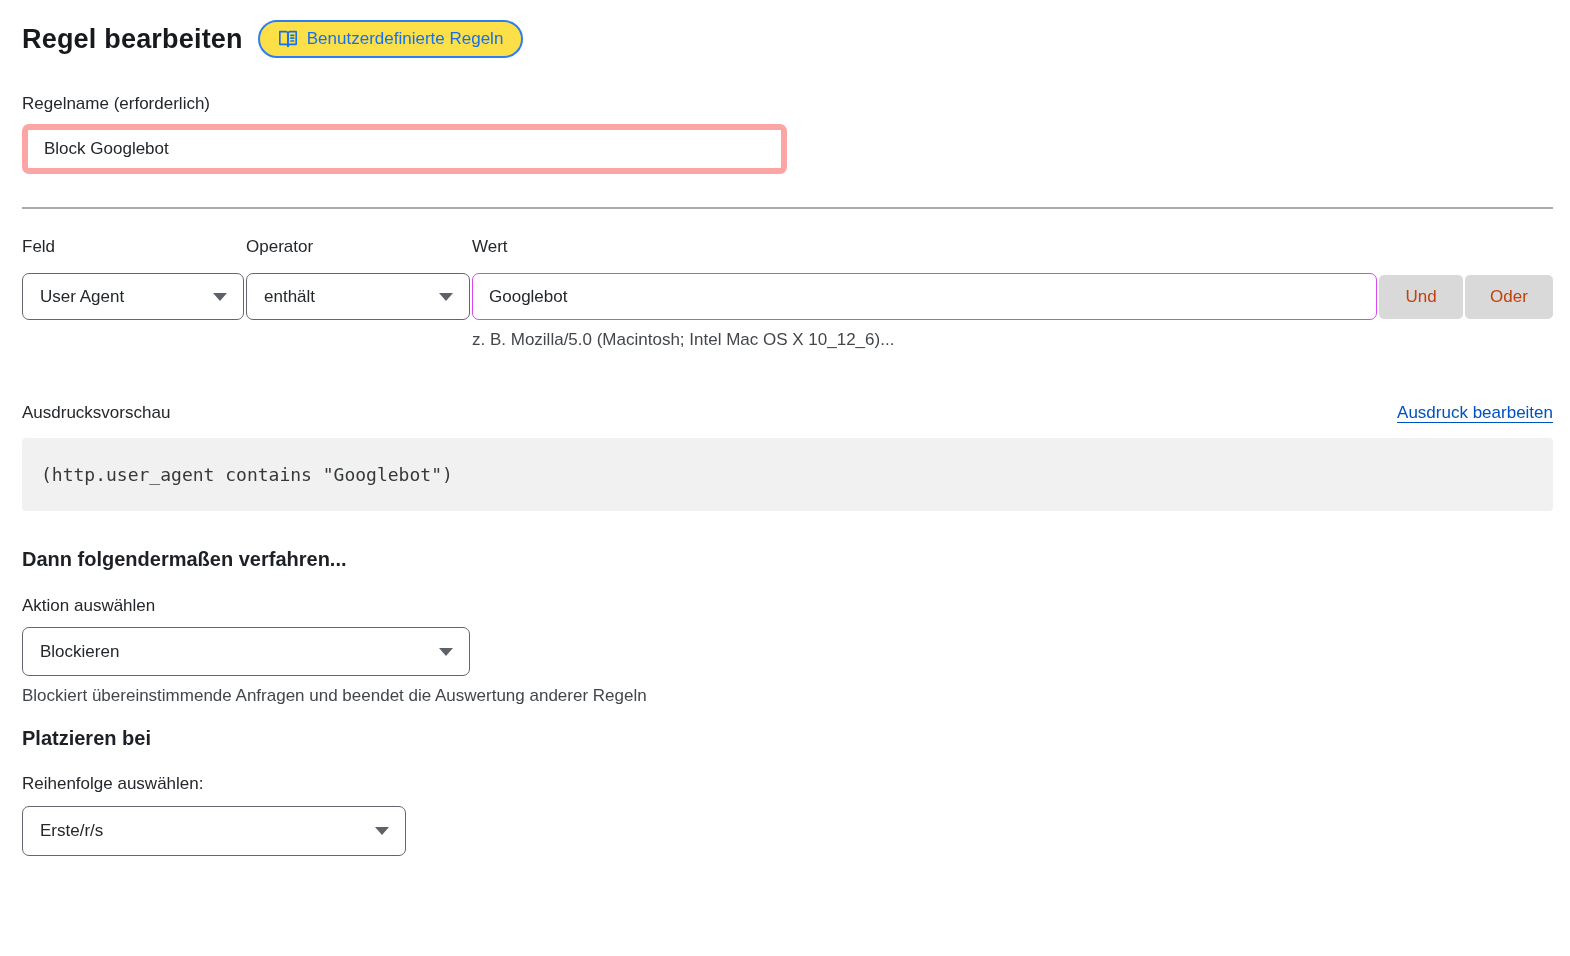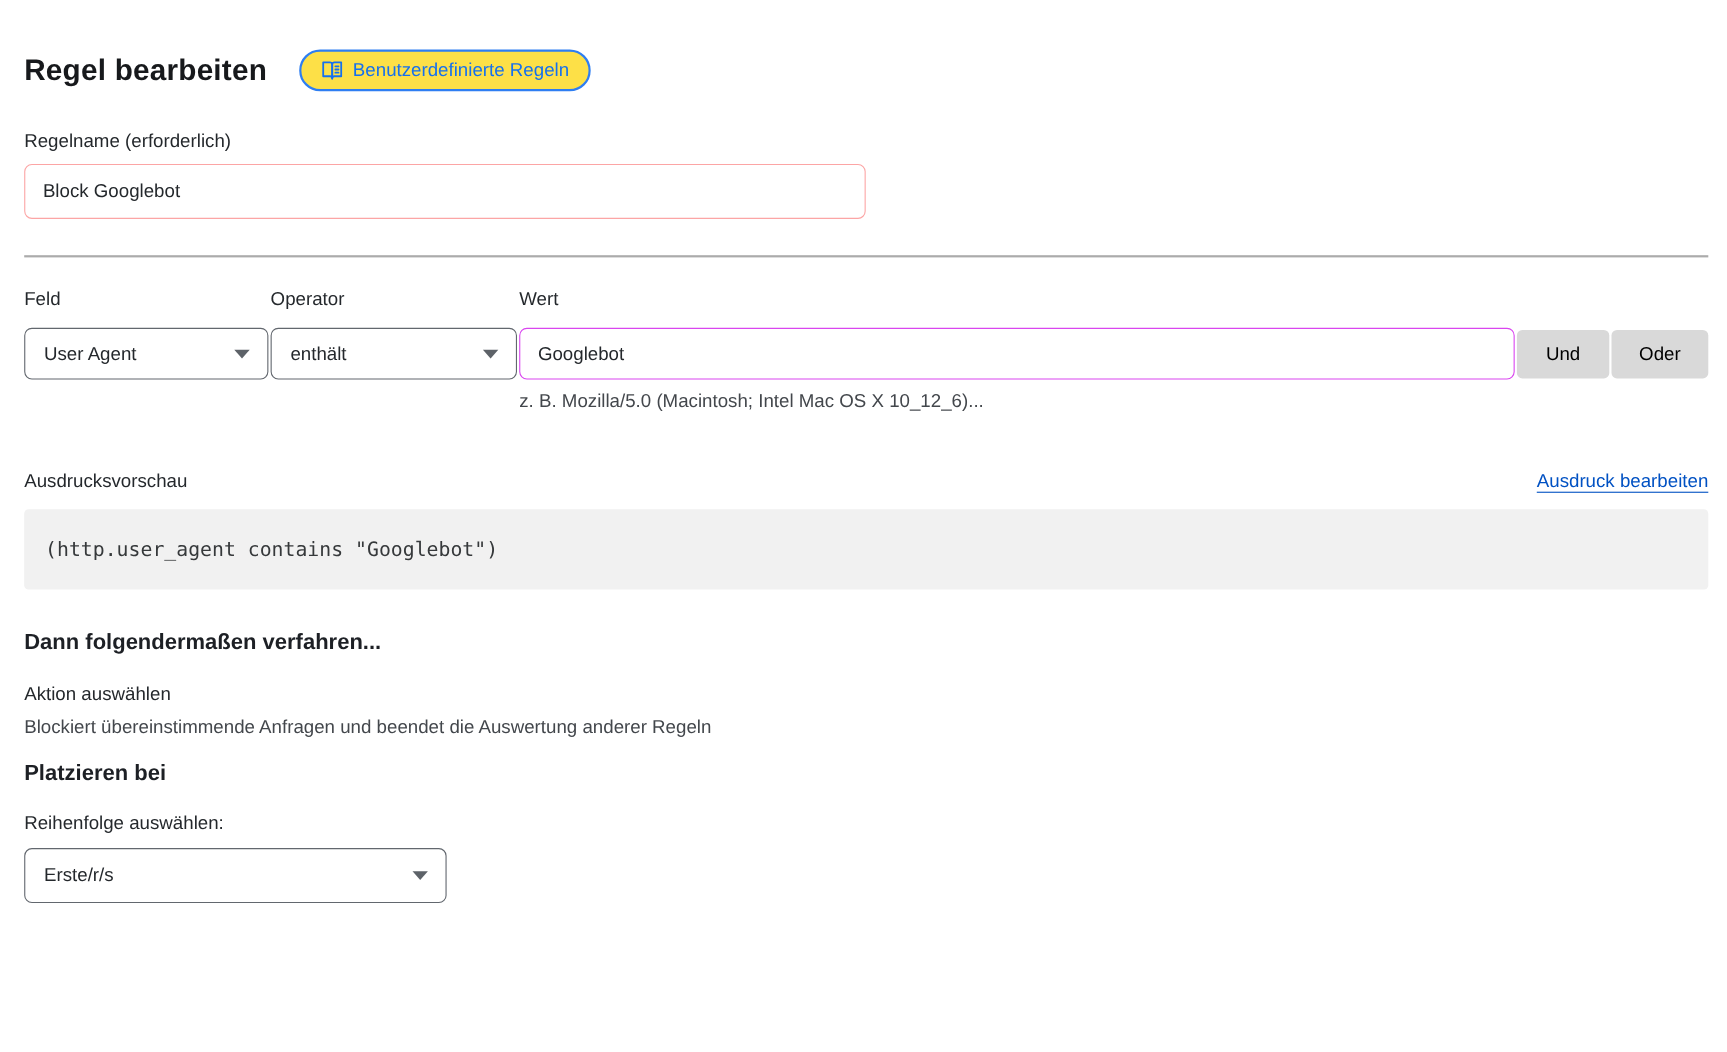--- a/index.html
+++ b/index.html
@@ -7,38 +7,38 @@
     width: 1570px; height: 956px;
     background: #ffffff;
     font-family: "Liberation Sans", sans-serif;
     color: #24282c;
     overflow: hidden;
   }
   .container { padding: 20px 17px 0 22px; width: 1570px; }
   .content { width: 1531px; }
 
   
-  .header-row { display: flex; align-items: center; gap: 29px; margin-top: 25px; }
+  .header-row { display: flex; align-items: center; gap: 15px; }
   .page-title { font-size: 27px; font-weight: 700; color: #17191c; letter-spacing: 0.2px; }
   .badge {
     display: inline-flex; align-items: center; gap: 9px;
     height: 38px; padding: 0 18px;
     border: 2px solid #2e7ef2; border-radius: 19px;
     color: #1570ef; font-size: 17px; background: #fde047; cursor: pointer;
   }
   .badge svg { display: block; }
 
   
   .field-label { font-size: 17px; color: #24282c; }
   .help-text { font-size: 17px; color: #43474c; }
 
   
   .text-input {
     display: block; height: 50px; width: 765px;
-    border: 1px solid #fca5a5; border-radius: 7px;
+    border: 6px solid #fca5a5; border-radius: 7px;
     padding: 12px 16px; font-size: 17px; color: #24282c;
     font-family: "Liberation Sans", sans-serif; background: #fff; outline: none;
   }
   .select {
     display: flex; align-items: center; justify-content: space-between;
     height: 47px; border: 1px solid #62676e; border-radius: 7px;
     padding: 0 16px 0 17px; font-size: 17px; color: #24282c;
     background: #fff; cursor: pointer;
   }
   .chevron {
@@ -66,21 +66,21 @@
   .cond-grid .wert-input {
     grid-row: 2; width: 100%; height: 47px;
     border: 1px solid #d946ef; border-radius: 7px;
     padding: 0 16px; font-size: 17px; color: #24282c;
     font-family: Liberation Sans, sans-serif; outline: none;
   }
   .logic-btn {
     grid-row: 2; align-self: center;
     height: 44px; width: 100%;
     background: #d9d9d9; border: none; border-radius: 5px;
-    font-size: 17px; color: #000000; font-family: "Liberation Sans", sans-serif;
+    font-size: 17px; color: #c2410c; font-family: "Liberation Sans", sans-serif;
     cursor: pointer;
   }
   .cond-grid .help-text { grid-row: 3; grid-column: 3; margin-top: 10px; }
 
   .expr-row {
     margin-top: 53px;
     display: flex; justify-content: space-between; align-items: flex-end;
   }
   .expr-link { font-size: 17px; color: #0051c3; text-decoration: underline; text-underline-offset: 4px; cursor: pointer; }
   .code-box {
@@ -154,20 +154,24 @@
       <div class="field-label">Ausdrucksvorschau</div>
       <a class="expr-link">Ausdruck bearbeiten</a>
     </div>
     <div class="code-box">
       <span>(http.user_agent contains "Googlebot")</span>
     </div>
 
     <div class="action-section">
       <div class="section-heading">Dann folgendermaßen verfahren...</div>
       <div class="field-label">Aktion auswählen</div>
+      <div class="select">
+        <span>Blockieren</span>
+        <span class="chevron"></span>
+      </div>
       <div class="help-text">Blockiert übereinstimmende Anfragen und beendet die Auswertung anderer Regeln</div>
     </div>
 
     <div class="placement-section">
       <div class="section-heading">Platzieren bei</div>
       <div class="field-label">Reihenfolge auswählen:</div>
       <div class="select">
         <span>Erste/r/s</span>
         <span class="chevron"></span>
       </div>

